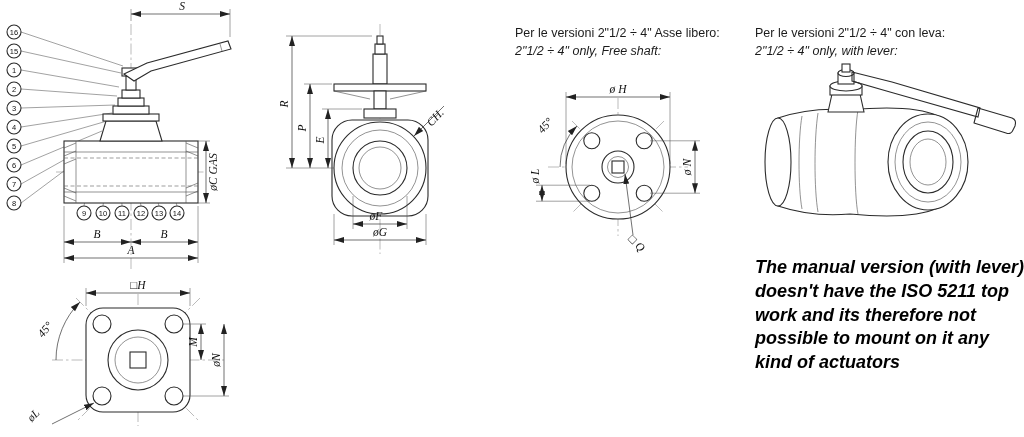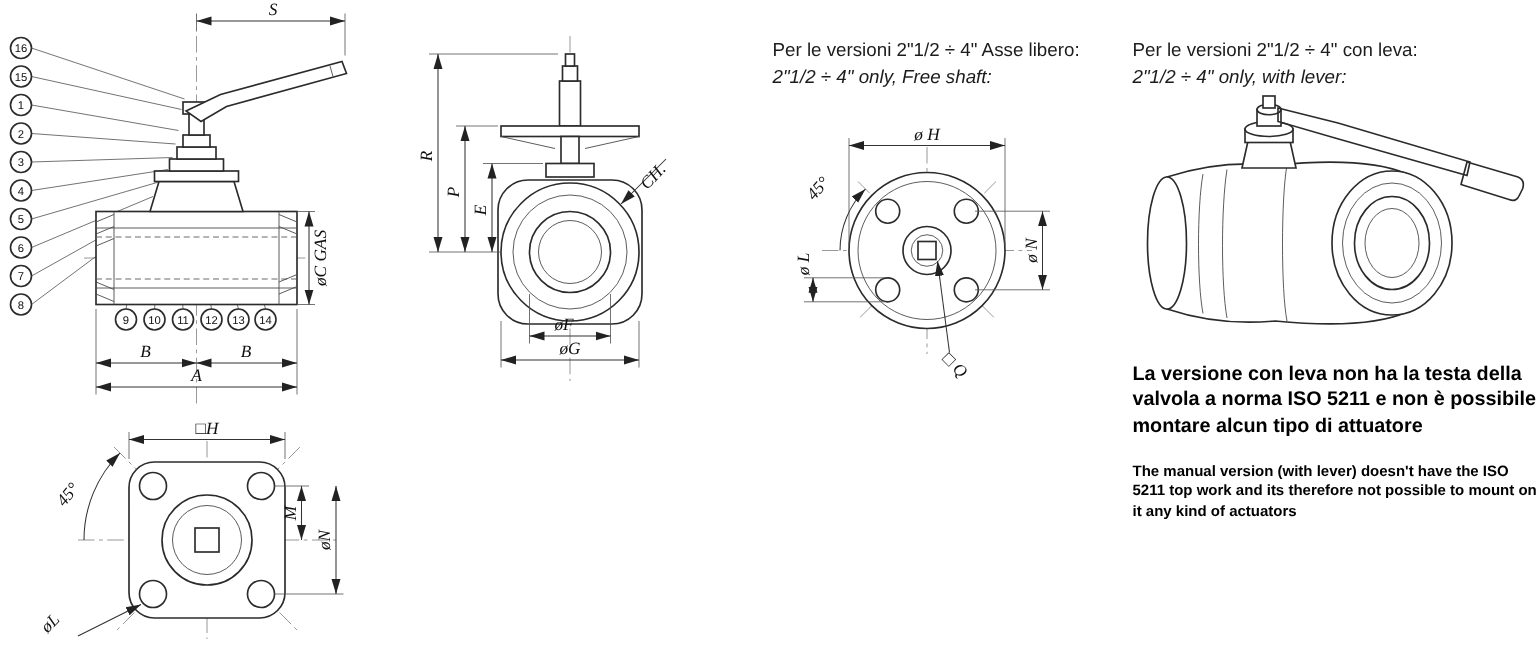--- a/index.html
+++ b/index.html
@@ -13,21 +13,21 @@
   svg .cl   { fill:none; stroke:#8d8d8d; stroke-width:0.6; stroke-dasharray:11 3 2.5 3; }
   svg .dashed { fill:none; stroke:#5a5a5a; stroke-width:0.6; stroke-dasharray:4 2.5; }
   svg .dim  { fill:none; stroke:#333; stroke-width:0.7; }
   svg .ext  { fill:none; stroke:#555; stroke-width:0.55; }
   svg .dt   { font:italic 11.5px "Liberation Serif", serif; fill:#101010; }
   svg .co   { font:7.5px "Liberation Sans", sans-serif; fill:#101010; }
   svg .wh   { fill:#ffffff; }
   .hdr { font-size:12.5px; color:#1b1b1b; line-height:1.45; }
   .hdr .it { font-style:italic; }
   .note-it { font-size:13.2px; font-weight:bold; color:#000; line-height:1.32; width:270px; }
-  .note-en { font-size:10px; font-weight:bold; color:#000; line-height:1.32; width:270px; margin-top:16px; }
+  .note-en { font-size:18px; font-weight:bold; font-style:italic; color:#000; line-height:1.32; width:270px; margin-top:16px; }
 </style>
 </head>
 <body>
 
 <div class="canvas">
 
   <svg class="abs" style="left:0;top:0" width="270" height="275" viewBox="0 0 270 275">
     <defs>
       <marker id="arr" markerWidth="12" markerHeight="10" refX="10" refY="4" orient="auto-start-reverse" markerUnits="userSpaceOnUse">
         <path d="M0,1 L10,4 L0,7 Z" fill="#222"></path>
@@ -325,17 +325,16 @@
     <div>Per le versioni 2"1/2 ÷ 4" Asse libero:</div>
     <div class="it">2"1/2 ÷ 4" only, Free shaft:</div>
   </div>
 
   <div class="abs hdr" style="left:755px;top:24px;width:255px">
     <div>Per le versioni 2"1/2 ÷ 4" con leva:</div>
     <div class="it">2"1/2 ÷ 4" only, with lever:</div>
   </div>
 
   <div class="abs" style="left:755px;top:240px">
-    <p class="note-it">La versione con leva non ha la testa della valvola a norma ISO 5211 e non è possibile montare alcun tipo di attuatore</p>
     <p class="note-en">The manual version (with lever) doesn't have the ISO 5211 top work and its therefore not possible to mount on it any kind of actuators</p>
   </div>
 
 </div>
 
 </body></html>

